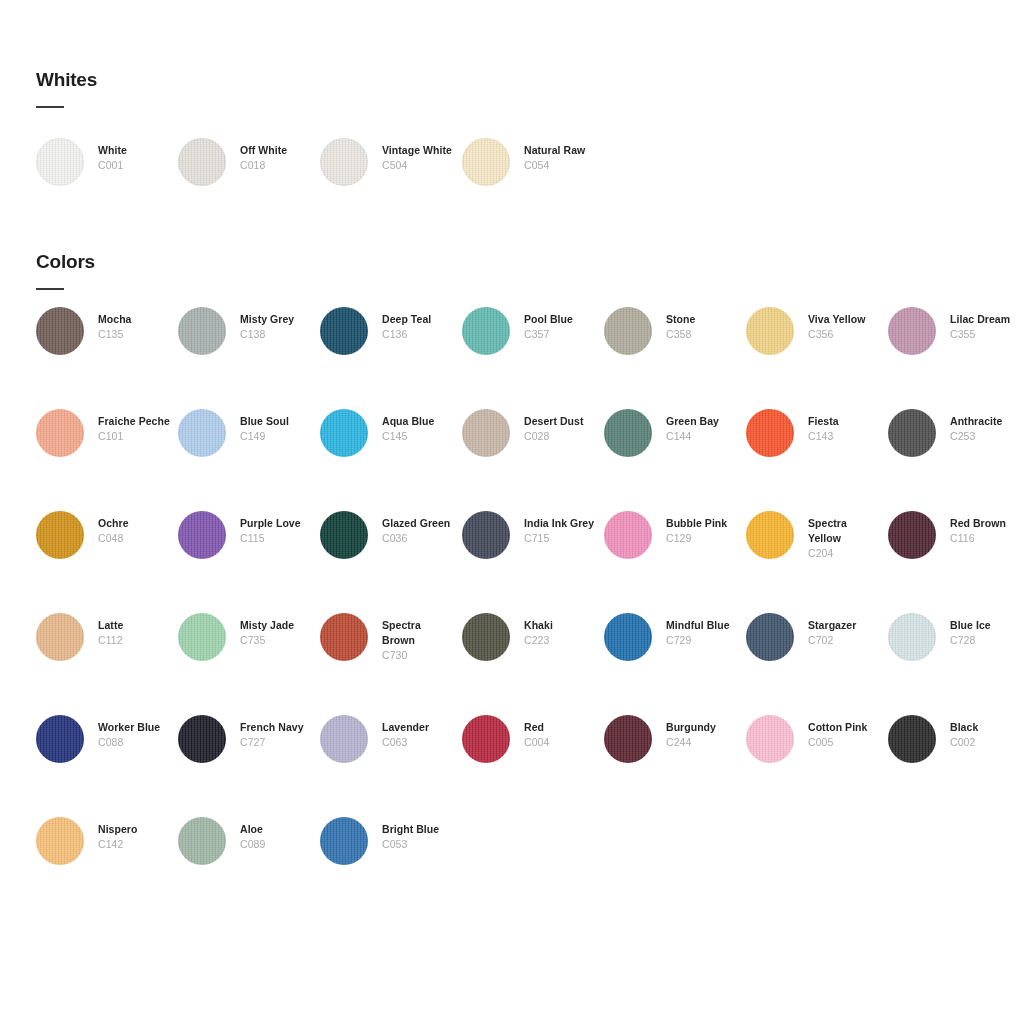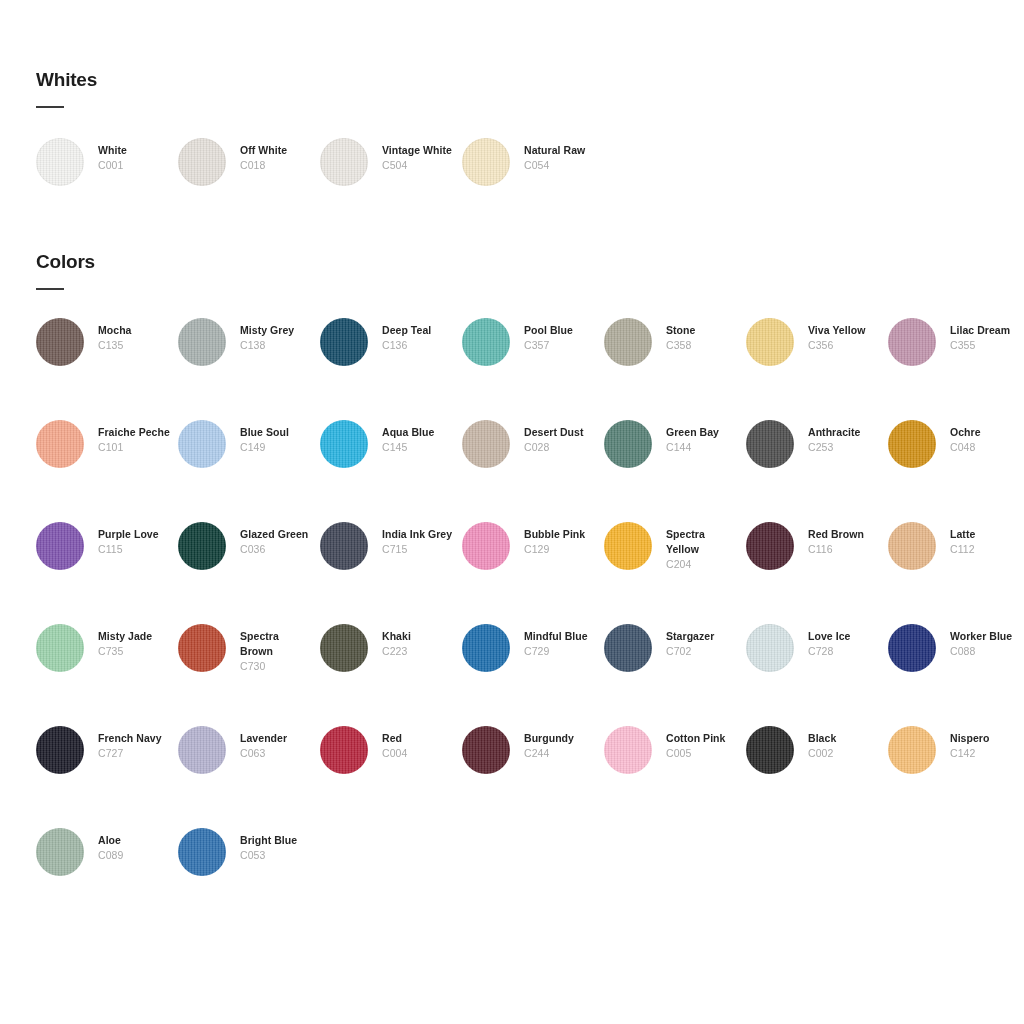--- a/index.html
+++ b/index.html
@@ -38,21 +38,21 @@
   .section-rule {
     width: 28px;
     height: 2px;
     background: #3a3a3a;
     margin-top: 14px;
   }
 
   .swatch-grid {
     display: grid;
     grid-template-columns: repeat(7, 142px);
-    margin-top: 28px;
+    margin-top: 17px;
   }
   .swatch-grid.grid-whites { margin-top: 30px; }
 
   .swatch-item {
     display: flex;
     align-items: flex-start;
     height: 102px;
   }
   .grid-whites .swatch-item { height: 60px; }
 
@@ -226,20 +226,27 @@
           </div>
         </div>
         <div class="swatch-item">
           <div class="swatch-dot" style="--sw: #557f74;"></div>
           <div class="swatch-text">
             <div class="swatch-name">Green Bay</div>
             <div class="swatch-code">C144</div>
           </div>
         </div>
         <div class="swatch-item">
+          <div class="swatch-dot" style="--sw: #f7512a;"></div>
+          <div class="swatch-text">
+            <div class="swatch-name">Fiesta</div>
+            <div class="swatch-code">C143</div>
+          </div>
+        </div>
+        <div class="swatch-item">
           <div class="swatch-dot" style="--sw: #4b4b4b;"></div>
           <div class="swatch-text">
             <div class="swatch-name">Anthracite</div>
             <div class="swatch-code">C253</div>
           </div>
         </div>
         <div class="swatch-item">
           <div class="swatch-dot" style="--sw: #cf8f15;"></div>
           <div class="swatch-text">
             <div class="swatch-name">Ochre</div>
@@ -326,21 +333,21 @@
         <div class="swatch-item">
           <div class="swatch-dot" style="--sw: #3b5068;"></div>
           <div class="swatch-text">
             <div class="swatch-name">Stargazer</div>
             <div class="swatch-code">C702</div>
           </div>
         </div>
         <div class="swatch-item">
           <div class="swatch-dot pale" style="--sw: #d6e2e5;"></div>
           <div class="swatch-text">
-            <div class="swatch-name">Love Ice</div>
+            <div class="swatch-name">Blue Ice</div>
             <div class="swatch-code">C728</div>
           </div>
         </div>
         <div class="swatch-item">
           <div class="swatch-dot" style="--sw: #1e2e78;"></div>
           <div class="swatch-text">
             <div class="swatch-name">Worker Blue</div>
             <div class="swatch-code">C088</div>
           </div>
         </div>

